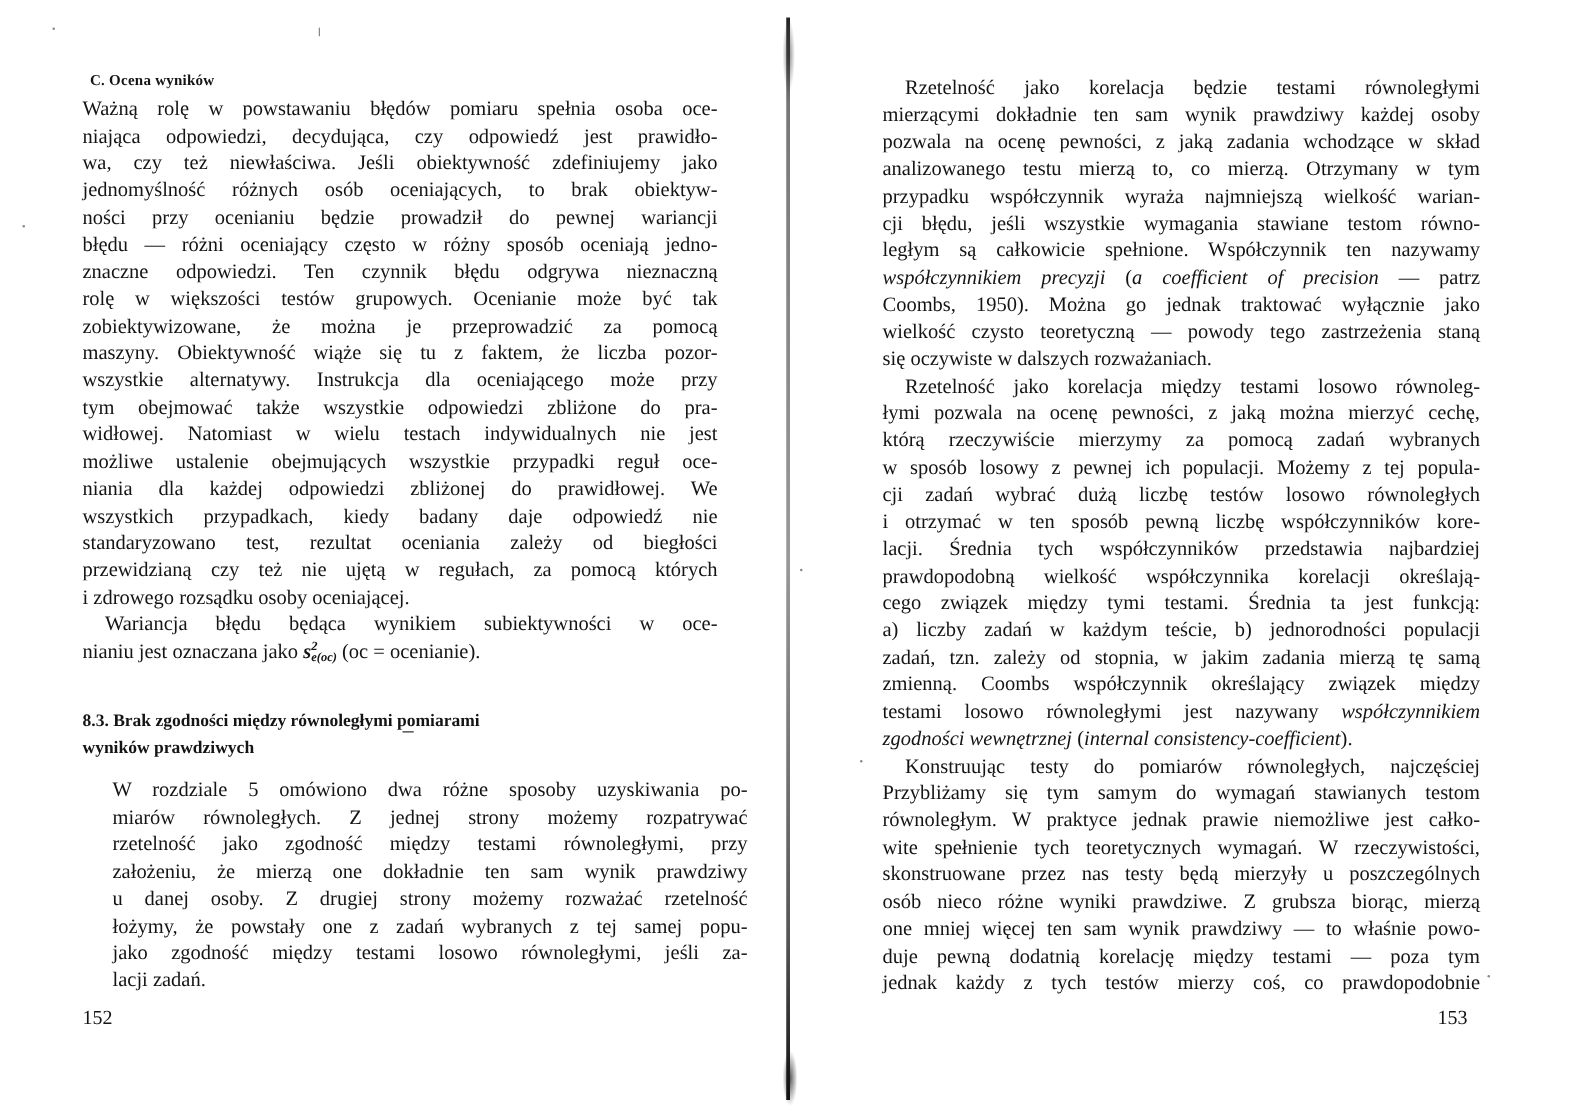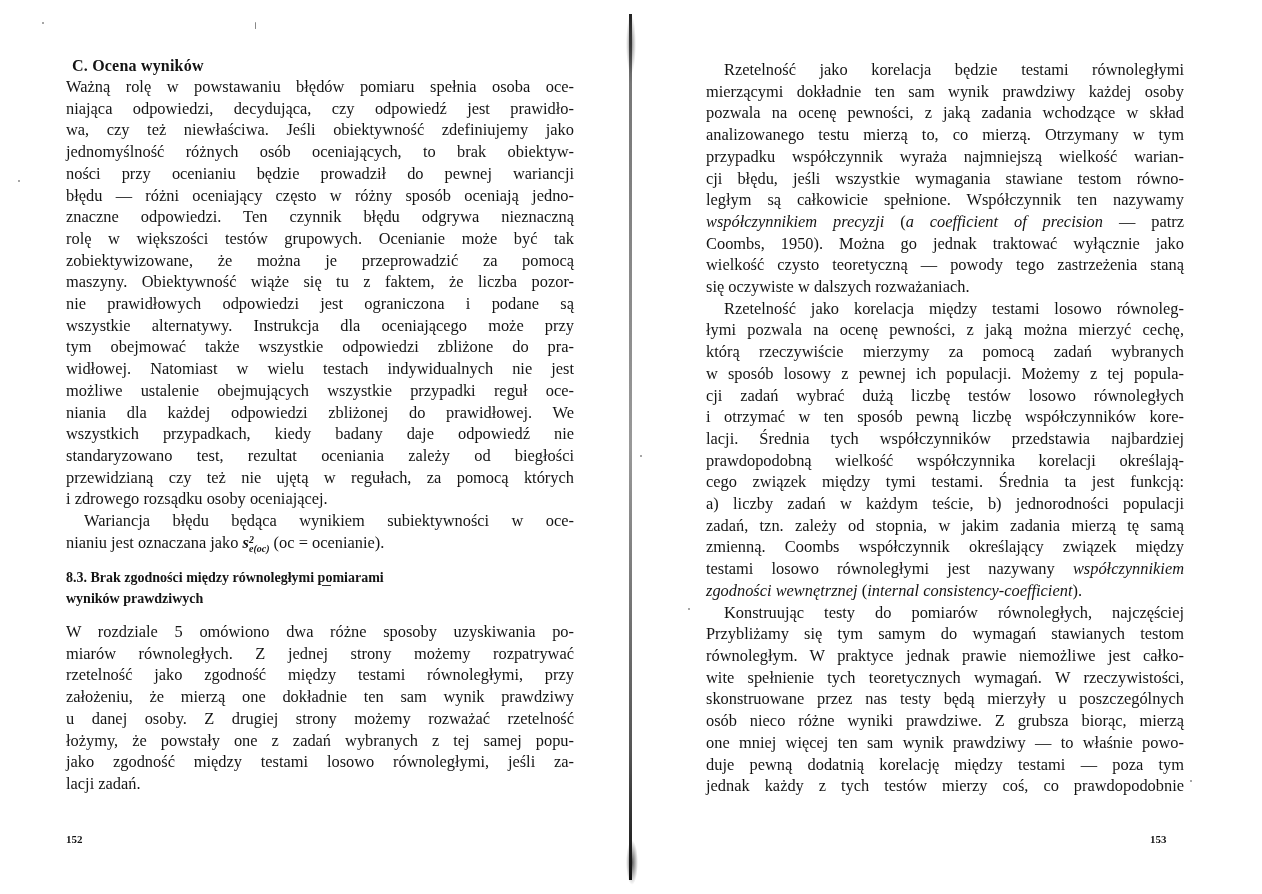--- a/index.html
+++ b/index.html
@@ -29,21 +29,21 @@
       line-height: 21.7px;
       text-align: justify;
     }
     .left-text { left: 66px; width: 508px; }
     .right-text { left: 706px; width: 478px; }
 
     .running-head {
       position: absolute;
       left: 72px;
       top: 57px;
-      font-size: 16px;
+      font-size: 12px;
       font-weight: bold;
       letter-spacing: 0.2px;
     }
     .line {
       display: block;
       white-space: nowrap;
       text-align: justify;
       text-align-last: justify;
     }
     .line.last {
@@ -61,23 +61,22 @@
     .dash-mark {
       position: absolute;
       left: 322px;
       top: 585px;
       width: 9px;
       height: 1px;
       background: #333;
     }
     .page-number {
       position: absolute;
-      font-size: 11px;
-      font-weight: bold;
-      margin-top: 27px;
+      font-size: 16px;
+      font-weight: normal;
     }
     .pn-left { left: 66px; top: 806px; }
     .pn-right { left: 1150px; top: 806px; text-align: center; }
     .italic { font-style: italic; }
     sub.small, sup.small { font-size: 10px; }
 
     .gutter {
       position: absolute;
       left: 629px;
       top: 14px;
@@ -120,41 +119,40 @@
   <span class="line">Ważną rolę w powstawaniu błędów pomiaru spełnia osoba oce-</span>
   <span class="line">niająca odpowiedzi, decydująca, czy odpowiedź jest prawidło-</span>
   <span class="line">wa, czy też niewłaściwa. Jeśli obiektywność zdefiniujemy jako</span>
   <span class="line">jednomyślność różnych osób oceniających, to brak obiektyw-</span>
   <span class="line">ności przy ocenianiu będzie prowadził do pewnej wariancji</span>
   <span class="line">błędu — różni oceniający często w różny sposób oceniają jedno-</span>
   <span class="line">znaczne odpowiedzi. Ten czynnik błędu odgrywa nieznaczną</span>
   <span class="line">rolę w większości testów grupowych. Ocenianie może być tak</span>
   <span class="line">zobiektywizowane, że można je przeprowadzić za pomocą</span>
   <span class="line">maszyny. Obiektywność wiąże się tu z faktem, że liczba pozor-</span>
-  <span class="line">nie prawidłowych odpowiedzi jest ograniczona i podane są</span>
   <span class="line">wszystkie alternatywy. Instrukcja dla oceniającego może przy</span>
   <span class="line">tym obejmować także wszystkie odpowiedzi zbliżone do pra-</span>
   <span class="line">widłowej. Natomiast w wielu testach indywidualnych nie jest</span>
   <span class="line">możliwe ustalenie obejmujących wszystkie przypadki reguł oce-</span>
   <span class="line">niania dla każdej odpowiedzi zbliżonej do prawidłowej. We</span>
   <span class="line">wszystkich przypadkach, kiedy badany daje odpowiedź nie</span>
   <span class="line">standaryzowano test, rezultat oceniania zależy od biegłości</span>
   <span class="line">przewidzianą czy też nie ujętą w regułach, za pomocą których</span>
   <span class="line last">i zdrowego rozsądku osoby oceniającej.</span>
   <span class="line indent">Wariancja błędu będąca wynikiem subiektywności w oce-</span>
   <span class="line last"><span>nianiu jest oznaczana jako </span><span class="italic" style="font-weight:bold;"><span>s</span><span style="display:inline-block; vertical-align:middle; line-height:9px; font-size:10px;"><sup class="small" style="display:block; vertical-align:baseline;">2</sup><sub class="small" style="display:block; vertical-align:baseline;">e(oc)</sub></span></span><span> (oc = ocenianie).</span></span>
 </div>
 
 <div class="section-heading">
   <div>8.3. Brak zgodności między równoległymi pomiarami</div>
   <div>wyników prawdziwych</div>
 </div>
 <div class="dash-mark"></div>
 
-<div class="text-block left-text" style="top:621px;">
+<div class="text-block left-text" style="top:621px;margin-left:24px;">
   <span class="line">W rozdziale 5 omówiono dwa różne sposoby uzyskiwania po-</span>
   <span class="line">miarów równoległych. Z jednej strony możemy rozpatrywać</span>
   <span class="line">rzetelność jako zgodność między testami równoległymi, przy</span>
   <span class="line">założeniu, że mierzą one dokładnie ten sam wynik prawdziwy</span>
   <span class="line">u danej osoby. Z drugiej strony możemy rozważać rzetelność</span>
   <span class="line">łożymy, że powstały one z zadań wybranych z tej samej popu-</span>
   <span class="line">jako zgodność między testami losowo równoległymi, jeśli za-</span>
   <span class="line last">lacji zadań.</span>
 </div>
 

